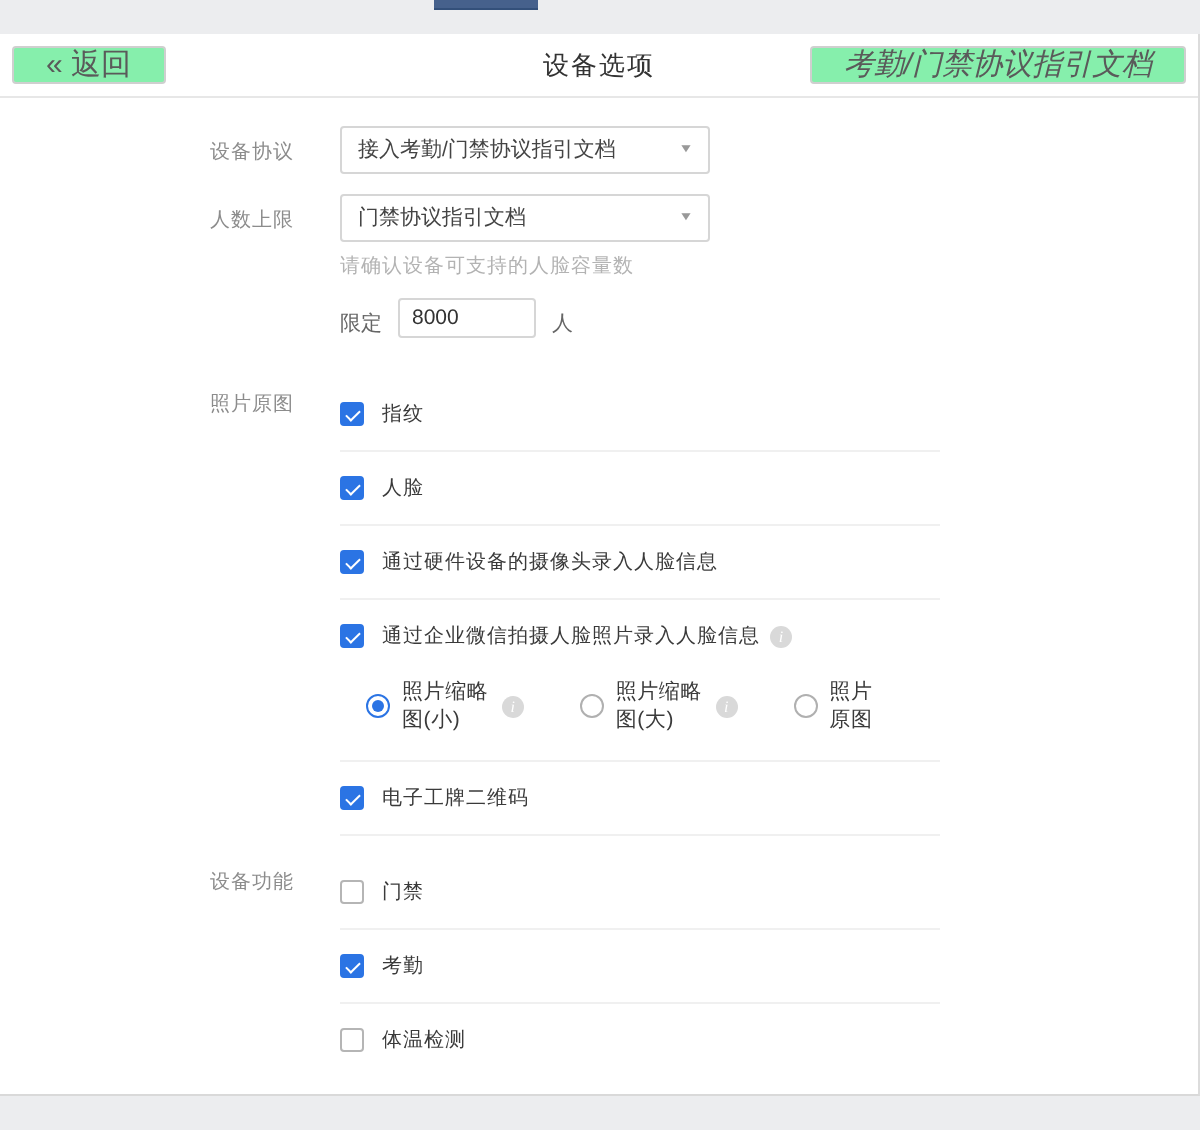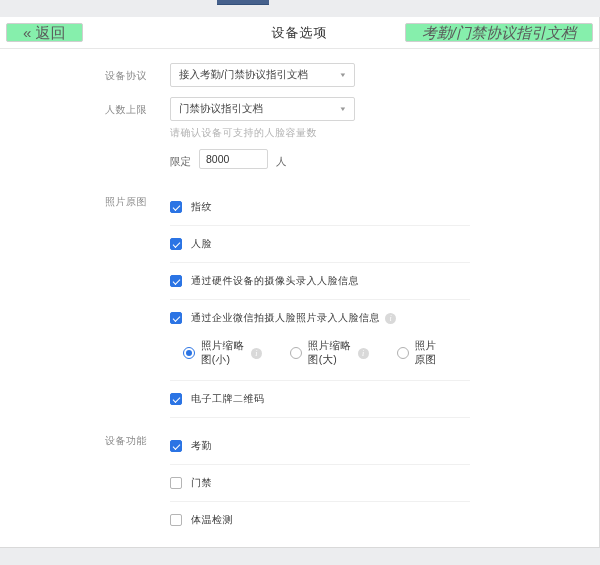--- a/index.html
+++ b/index.html
@@ -187,32 +187,32 @@
 
       </div>
     </div>
 
     <div class="field-row section-functions">
       <div class="field-label">设备功能</div>
       <div class="check-list">
 
         <div class="check-block">
           <div class="check-line">
-            <span class="cb checked"></span>
-            <span class="cb-label">考勤</span>
-          </div>
-        </div>
-
-        <div class="check-block">
-          <div class="check-line">
             <span class="cb unchecked"></span>
             <span class="cb-label">门禁</span>
           </div>
         </div>
 
+        <div class="check-block">
+          <div class="check-line">
+            <span class="cb checked"></span>
+            <span class="cb-label">考勤</span>
+          </div>
+        </div>
+
         <div class="check-block last">
           <div class="check-line">
             <span class="cb unchecked"></span>
             <span class="cb-label">体温检测</span>
           </div>
         </div>
 
       </div>
     </div>
 

